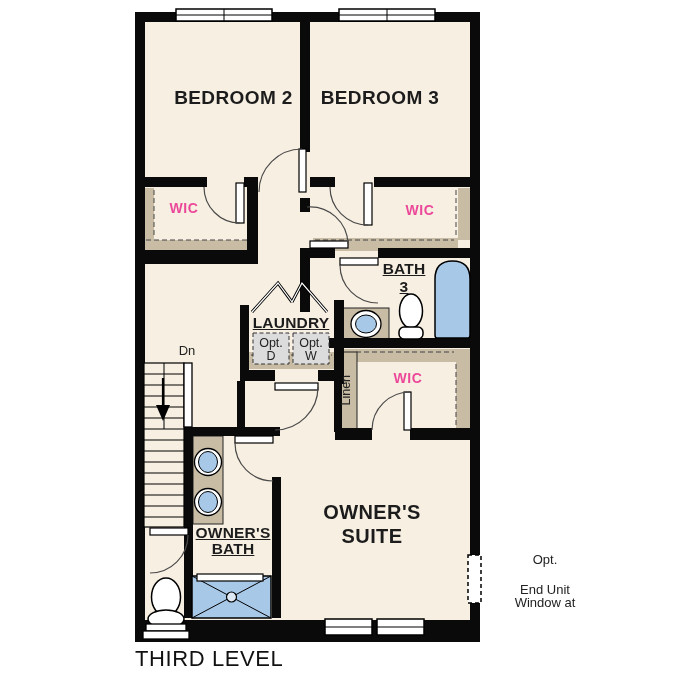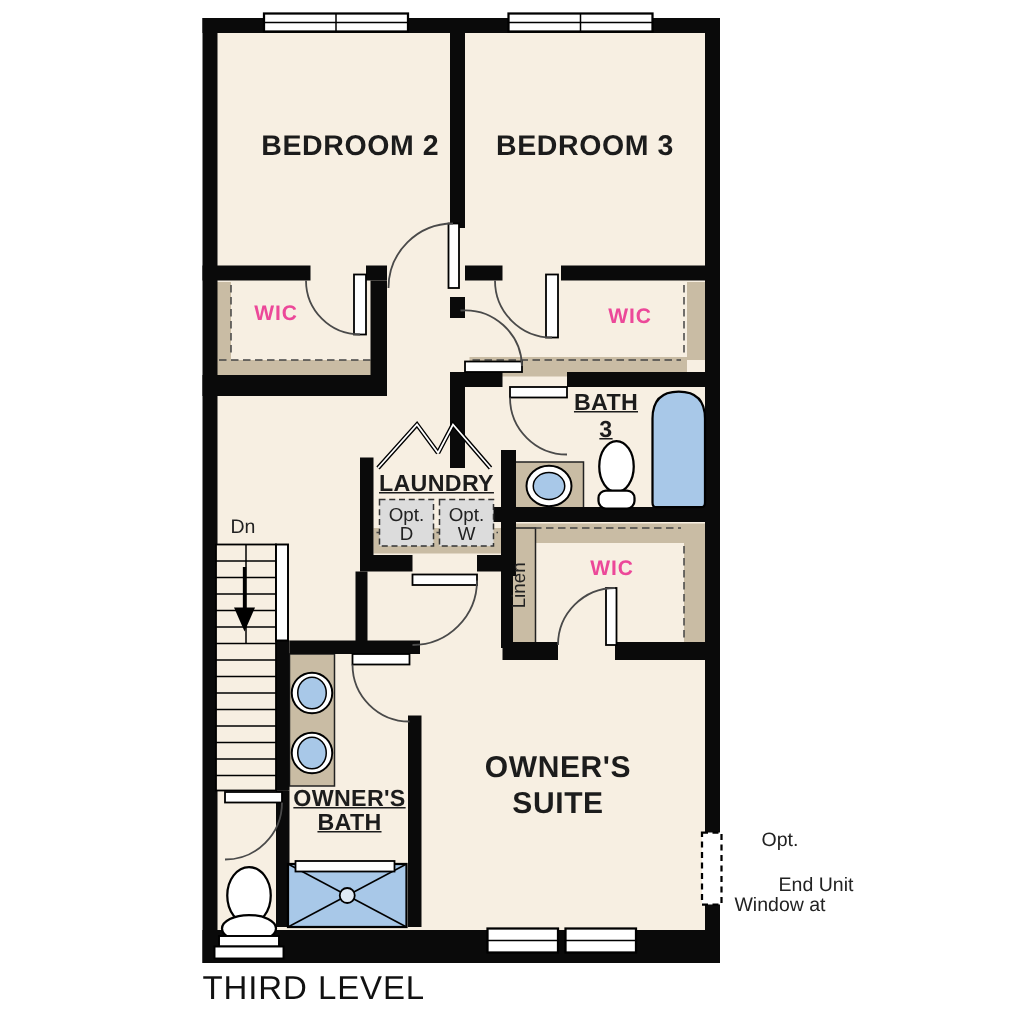--- a/index.html
+++ b/index.html
@@ -5,21 +5,21 @@
   html,body{margin:0;padding:0;background:#ffffff;}
   body{width:687px;height:687px;overflow:hidden;position:relative;
        font-family:"Liberation Sans",sans-serif;}
   .plan{position:absolute;left:0;top:0;width:687px;height:687px;}
   svg{position:absolute;left:0;top:0;}
   .label{position:absolute;text-align:center;color:#1c1c1c;white-space:nowrap;
          font-family:"Liberation Sans",sans-serif;line-height:1;}
   .room-lg{font-weight:bold;font-size:19px;letter-spacing:.4px;}
   .room-md{font-weight:bold;font-size:15.5px;letter-spacing:.2px;text-decoration:underline;}
   .room-sm{font-weight:600;font-size:14px;color:#ec4899;letter-spacing:.6px;}
-  .note{font-weight:400;font-size:13px;color:#222;}
+  .note{font-weight:400;font-size:13px;color:#222;padding-left:25px;}
   .tiny{font-weight:400;font-size:12.5px;color:#222;}
   .rot{transform:rotate(-90deg);transform-origin:center center;}
   .title{position:absolute;left:135px;top:646px;width:220px;text-align:left;
          font-weight:normal;font-size:22px;letter-spacing:.6px;color:#111;}
 </style>
 </head>
 <body>
 
 <div class="plan">
 
@@ -188,21 +188,21 @@
     <path d="M307,207 A38 38 0 0 1 348,244"></path>
     <path d="M340,265 A38 38 0 0 0 378,303"></path>
     <path d="M372,430 A38 38 0 0 1 410,392"></path>
     <path d="M318,387 A43 43 0 0 1 275,430"></path>
     <path d="M273,481 A38 38 0 0 1 235,443"></path>
     <path d="M188,535 A38 38 0 0 1 150,573"></path>
   </g>
 </svg>
 
 <div class="label room-lg" style="left:145px;top:88px;width:177px;">BEDROOM 2</div>
-<div class="label room-lg" style="left:310px;top:88px;width:160px;">BEDROOM 3</div>
+<div class="label room-lg" style="left:300px;top:88px;width:160px;">BEDROOM 3</div>
 
 <div class="label room-sm" style="left:158px;top:201px;width:52px;">WIC</div>
 <div class="label room-sm" style="left:394px;top:203px;width:52px;">WIC</div>
 
 <div class="label room-md" style="left:378px;top:261px;width:52px;">BATH</div>
 <div class="label room-md" style="left:378px;top:279px;width:52px;">3</div>
 
 <div class="label room-md" style="left:245px;top:315px;width:92px;">LAUNDRY</div>
 <div class="label tiny" style="left:253px;top:337px;width:36px;">Opt.</div>
 <div class="label tiny" style="left:253px;top:350px;width:36px;">D</div>
@@ -215,17 +215,17 @@
 <div class="label room-sm" style="left:382px;top:371px;width:52px;">WIC</div>
 
 <div class="label room-md" style="left:192px;top:525px;width:82px;">OWNER'S</div>
 <div class="label room-md" style="left:192px;top:541px;width:82px;">BATH</div>
 
 <div class="label room-lg" style="left:310px;top:502px;width:124px;font-size:20px;">OWNER'S</div>
 <div class="label room-lg" style="left:310px;top:526px;width:124px;font-size:20px;">SUITE</div>
 
 <div class="label note" style="left:488px;top:553px;width:64px;">Opt.</div>
 <div class="label note" style="left:488px;top:596px;width:64px;">Window at</div>
-<div class="label note" style="left:512px;top:583px;width:64px;text-align:center;">End Unit</div>
+<div class="label note" style="left:488px;top:583px;width:64px;text-align:center;">End Unit</div>
 
 <div class="title">THIRD LEVEL</div>
 
 </div>
 
 </body></html>

